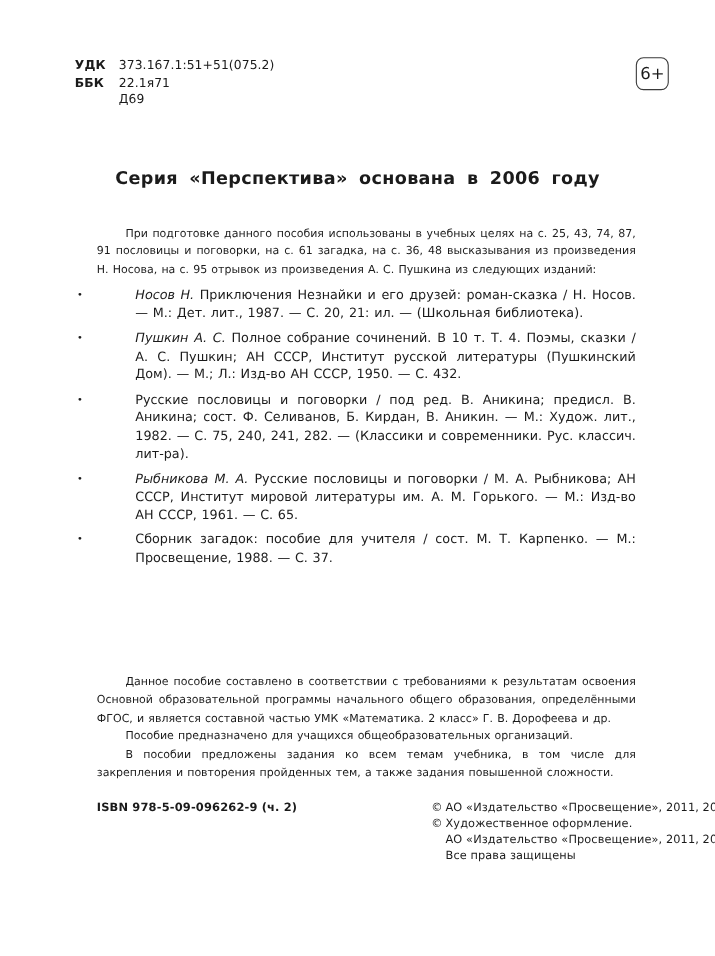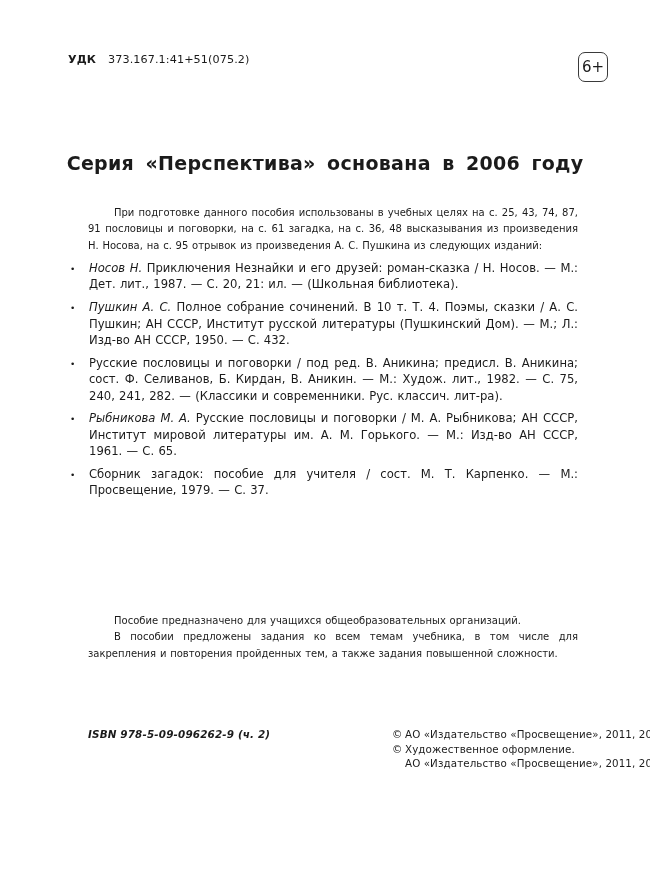--- a/index.html
+++ b/index.html
@@ -65,21 +65,21 @@
     box-sizing: border-box;
   }
 
   
   .series-heading {
     position: absolute;
     left: 0;
     right: 0;
     top: 152px;
     text-align: center;
-    font-size: 19px;
+    font-size: 16px;
     font-weight: bold;
     letter-spacing: 0.3px;
     word-spacing: 4.5px;
   }
 
   
   .textblock {
     position: absolute;
     left: 88px;
     width: 490px;
@@ -120,35 +120,35 @@
     font-size: 9px;
     line-height: 16.4px;
     color: #1b1b1b;
     text-align: left;
   }
   .bib-text {
     flex: 1 1 auto;
     text-align: justify;
     text-justify: inter-word;
     word-spacing: 0.6px;
+    margin-left: 34px;
   }
   .bib-text i {
     font-style: italic;
   }
 
   
   .isbn-block {
     position: absolute;
     left: 88px;
     top: 727px;
     font-size: 10.4px;
     line-height: 15px;
     font-weight: bold;
     letter-spacing: 0.15px;
-    font-style: italic;
   }
   .rights-block {
     position: absolute;
     left: 392px;
     top: 727px;
     width: 230px;
     font-size: 10.3px;
     line-height: 14.6px;
     letter-spacing: 0.1px;
   }
@@ -169,21 +169,29 @@
   }
 </style>
 </head>
 <body>
 
 <div class="page">
 
   <div class="classification">
     <div class="cls-row">
       <span class="cls-label">УДК</span>
-      <span class="cls-value">373.167.1:41+51(075.2)</span>
+      <span class="cls-value">373.167.1:51+51(075.2)</span>
+    </div>
+    <div class="cls-row">
+      <span class="cls-label">ББК</span>
+      <span class="cls-value">22.1я71</span>
+    </div>
+    <div class="cls-row indent">
+      <span class="cls-label"></span>
+      <span class="cls-value">Д69</span>
     </div>
   </div>
 
   <div class="age-badge">
     <span>6+</span>
   </div>
 
   <div class="series-heading">Серия  «Перспектива»  основана  в  2006  году</div>
 
   <div class="textblock" style="top:205px;">
@@ -202,26 +210,27 @@
     <div class="bib-item">
       <span class="bullet">•</span>
       <span class="bib-text"><i></i><span>Русские пословицы и поговорки / под ред. В. Аникина; предисл. В. Аникина; сост. Ф. Селиванов, Б. Кирдан, В. Аникин. — М.: Худож. лит., 1982. — С. 75, 240, 241, 282. — (Классики и современники. Рус. классич. лит-ра).</span></span>
     </div>
     <div class="bib-item">
       <span class="bullet">•</span>
       <span class="bib-text"><i>Рыбникова М. А.</i><span> Русские пословицы и поговорки / М. А. Рыбникова; АН СССР, Институт мировой литературы им. А. М. Горького. — М.: Изд-во АН СССР, 1961. — С. 65.</span></span>
     </div>
     <div class="bib-item">
       <span class="bullet">•</span>
-      <span class="bib-text"><i></i><span>Сборник загадок: пособие для учителя / сост. М. Т. Карпенко. — М.: Просвещение, 1979. — С. 37.</span></span>
+      <span class="bib-text"><i></i><span>Сборник загадок: пособие для учителя / сост. М. Т. Карпенко. — М.: Просвещение, 1988. — С. 37.</span></span>
     </div>
   </div>
 
 
   <div class="textblock" style="top:613px;">
+    <p class="indent">Данное пособие составлено в соответствии с требованиями к результатам освоения Основной образовательной программы начального общего образования, определёнными ФГОС, и является составной частью УМК «Математика. 2 класс» Г. В. Дорофеева и др.</p>
     <p class="indent">Пособие предназначено для учащихся общеобразовательных организаций.</p>
     <p class="indent">В пособии предложены задания ко всем темам учебника, в том числе для закрепления и повторения пройденных тем, а также задания повышенной сложности.</p>
   </div>
 
   <div class="isbn-block">
     <div>ISBN 978-5-09-096262-9  (ч. 2)</div>
   </div>
 
   <div class="rights-block">
     <div class="rights-row">
@@ -229,15 +238,19 @@
       <span class="rights-text">АО «Издательство «Просвещение», 2011, 2020</span>
     </div>
     <div class="rights-row">
       <span class="rights-mark">©</span>
       <span class="rights-text">Художественное  оформление.</span>
     </div>
     <div class="rights-row">
       <span class="rights-mark blank"></span>
       <span class="rights-text">АО «Издательство «Просвещение», 2011, 2019</span>
     </div>
+    <div class="rights-row">
+      <span class="rights-mark blank"></span>
+      <span class="rights-text">Все права защищены</span>
+    </div>
   </div>
 
 </div>
 
 </body></html>

